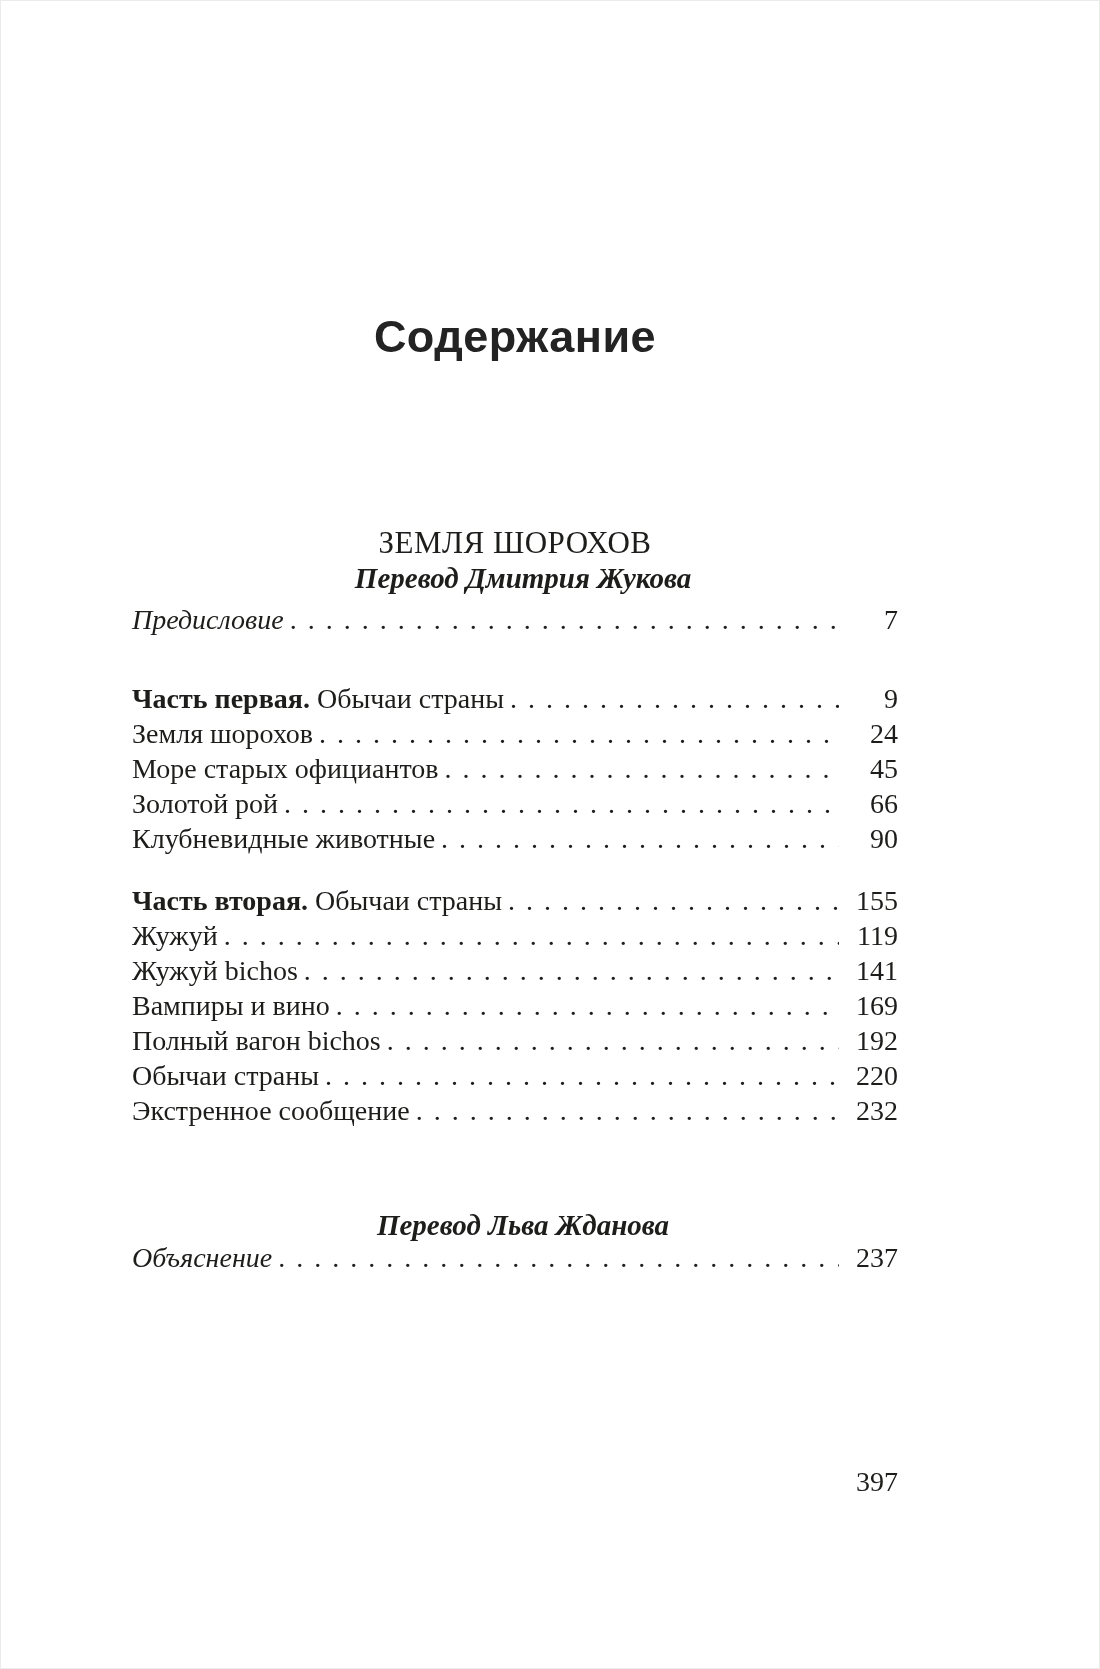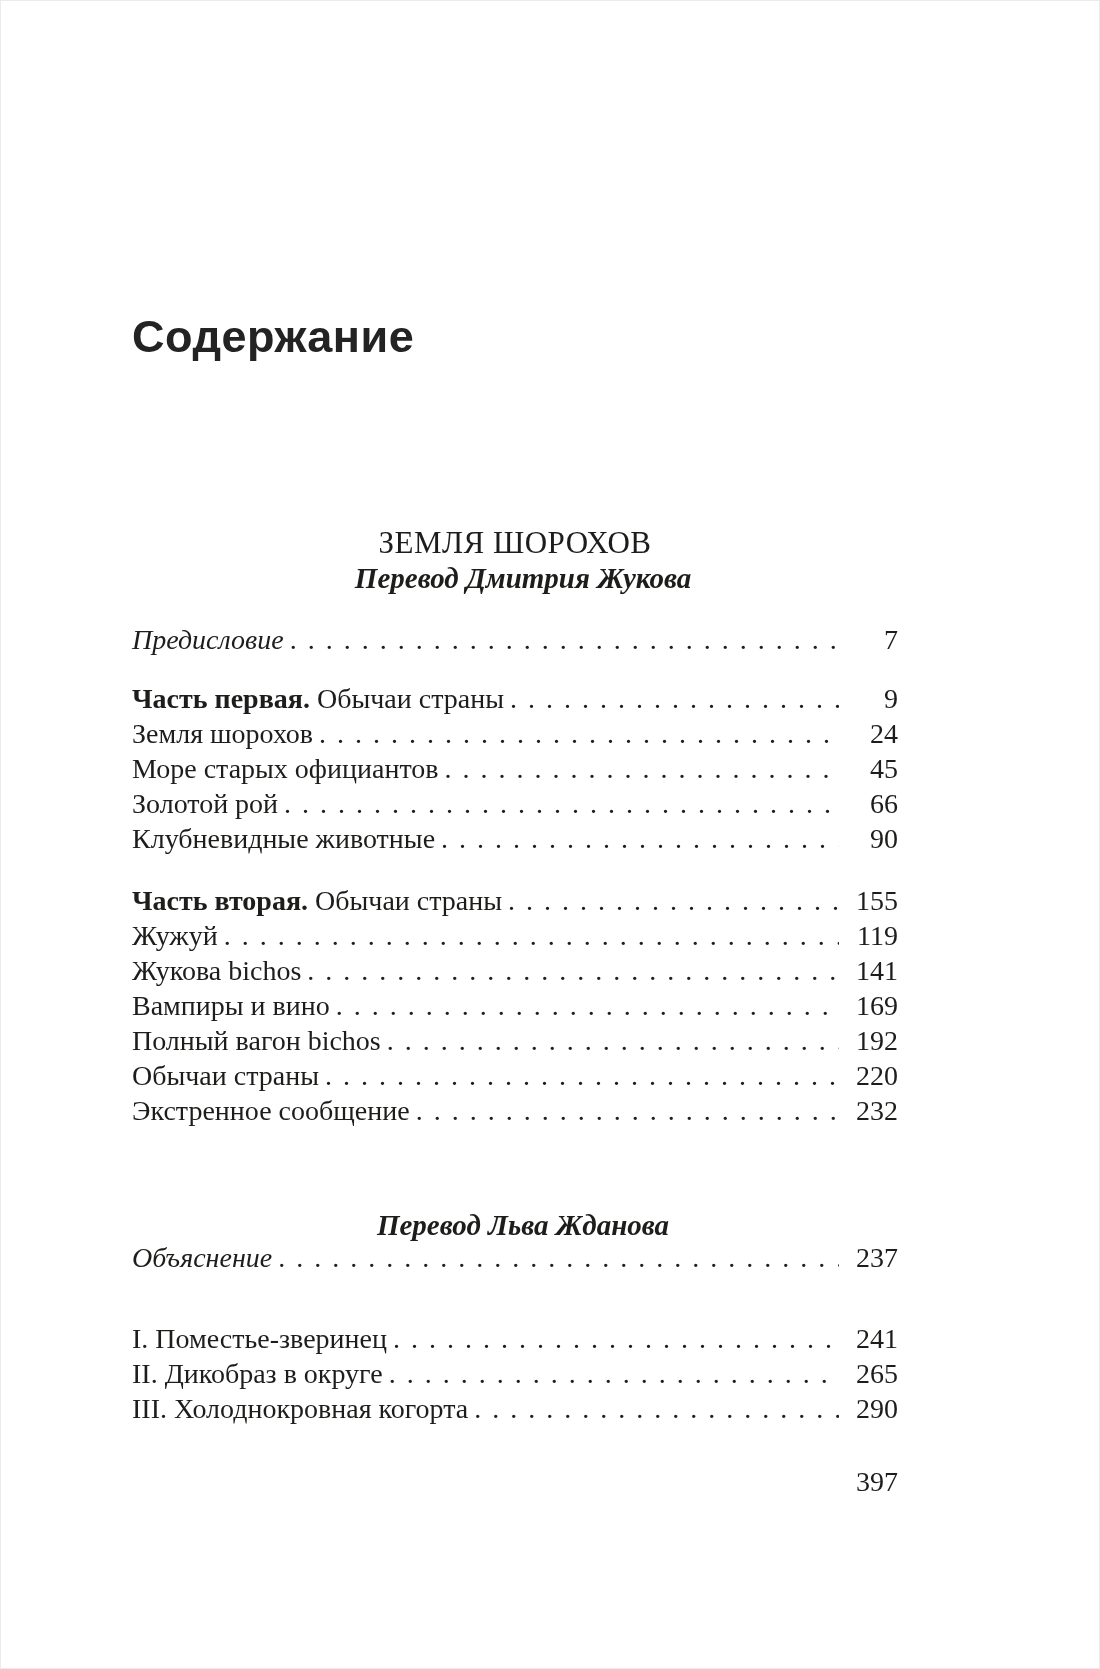--- a/index.html
+++ b/index.html
@@ -8,39 +8,39 @@
     width:1100px;height:1669px;
     background:#ffffff;
     color:#1d1d1b;
     font-family:"Liberation Serif", serif;
     overflow:hidden;
     box-shadow: inset 0 0 0 1px #ebebeb;
   }
   .col{position:absolute;left:132px;top:0;width:766px;height:100%;}
   .title{
     position:absolute;top:311px;left:0;width:100%;
-    margin:0;text-align:left;
+    margin:0;text-align:center;
     font-family:"Liberation Sans", sans-serif;
     font-weight:600;font-size:45px;line-height:52px;
     letter-spacing:0.5px;color:#232323;
   }
   .sec-head{
     position:absolute;left:0;width:100%;text-align:center;
     font-size:31px;line-height:36px;letter-spacing:0.5px;
   }
   .h1a{top:525px}
   .h2a{top:1172px}
   .sec-trans{
     position:absolute;left:8px;width:100%;text-align:center;
     font-style:italic;font-size:29px;line-height:34px;font-weight:bold;
   }
   .t1{top:561px}
   .t2{top:1208px}
   .group{position:absolute;left:0;width:100%;}
-  .g1{top:622px}
+  .g1{top:602px}
   .g2{top:681px}
   .g3{top:883px}
   .g4{top:1240px}
   .g5{top:1321px}
   .row{
     display:flex;align-items:baseline;
     font-size:28px;line-height:35px;white-space:nowrap;
   }
   .row.italic .label{font-style:italic;}
   .prefix{font-weight:bold;}
@@ -106,21 +106,21 @@
           <span class="label"><span class="prefix">Часть вторая.</span> Обычаи страны</span>
           <span class="dots"></span>
           <span class="pg">155</span>
         </div>
         <div class="row normal">
           <span class="label">Жужуй</span>
           <span class="dots"></span>
           <span class="pg">119</span>
         </div>
         <div class="row normal">
-          <span class="label">Жукова bichos</span>
+          <span class="label">Жужуй bichos</span>
           <span class="dots"></span>
           <span class="pg">141</span>
         </div>
         <div class="row normal">
           <span class="label">Вампиры и вино</span>
           <span class="dots"></span>
           <span class="pg">169</span>
         </div>
         <div class="row normal">
           <span class="label">Полный вагон bichos</span>
@@ -141,33 +141,16 @@
 
     <div class="sec-trans t2">Перевод Льва Жданова</div>
 
     <div class="group g4">
         <div class="row italic">
           <span class="label">Объяснение</span>
           <span class="dots"></span>
           <span class="pg">237</span>
         </div>
       </div>
-    <div class="group g5">
-        <div class="row normal">
-          <span class="label">I. Поместье-зверинец</span>
-          <span class="dots"></span>
-          <span class="pg">241</span>
-        </div>
-        <div class="row normal">
-          <span class="label">II. Дикобраз в округе</span>
-          <span class="dots"></span>
-          <span class="pg">265</span>
-        </div>
-        <div class="row normal">
-          <span class="label">III. Холоднокровная когорта</span>
-          <span class="dots"></span>
-          <span class="pg">290</span>
-        </div>
-      </div>
 
     <div class="folio">397</div>
   </div>
 </div>
 
 </body></html>

